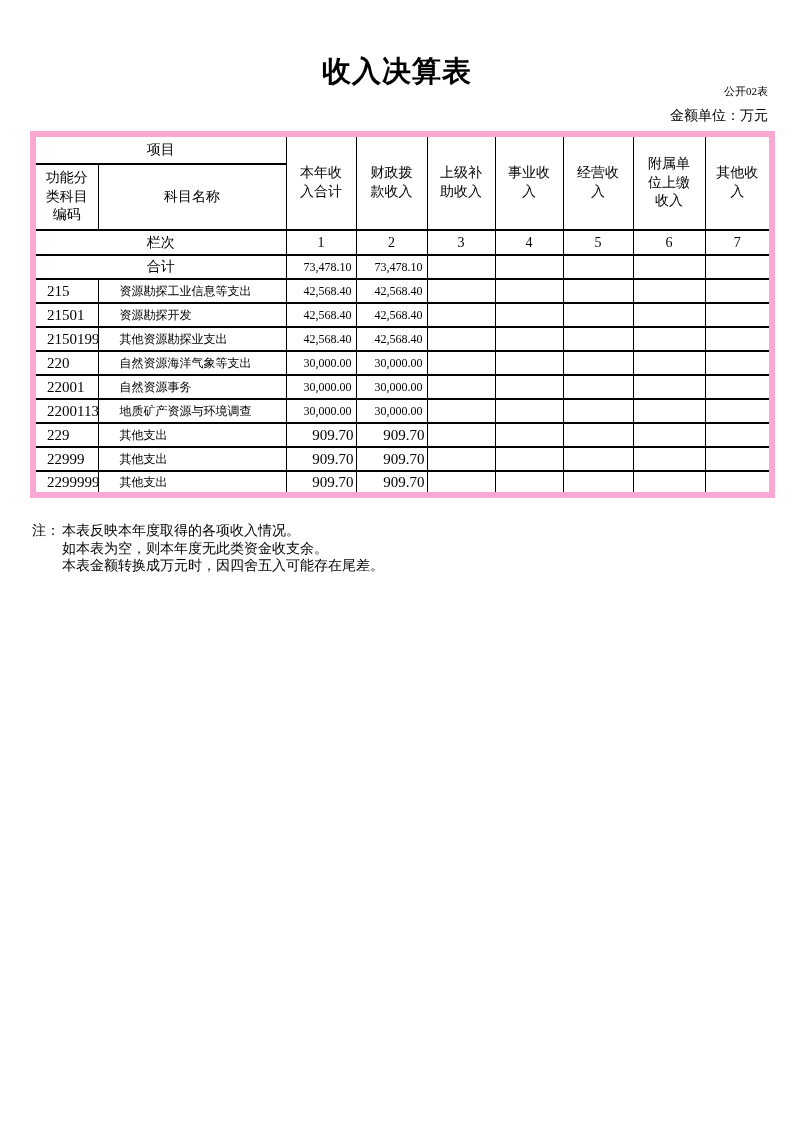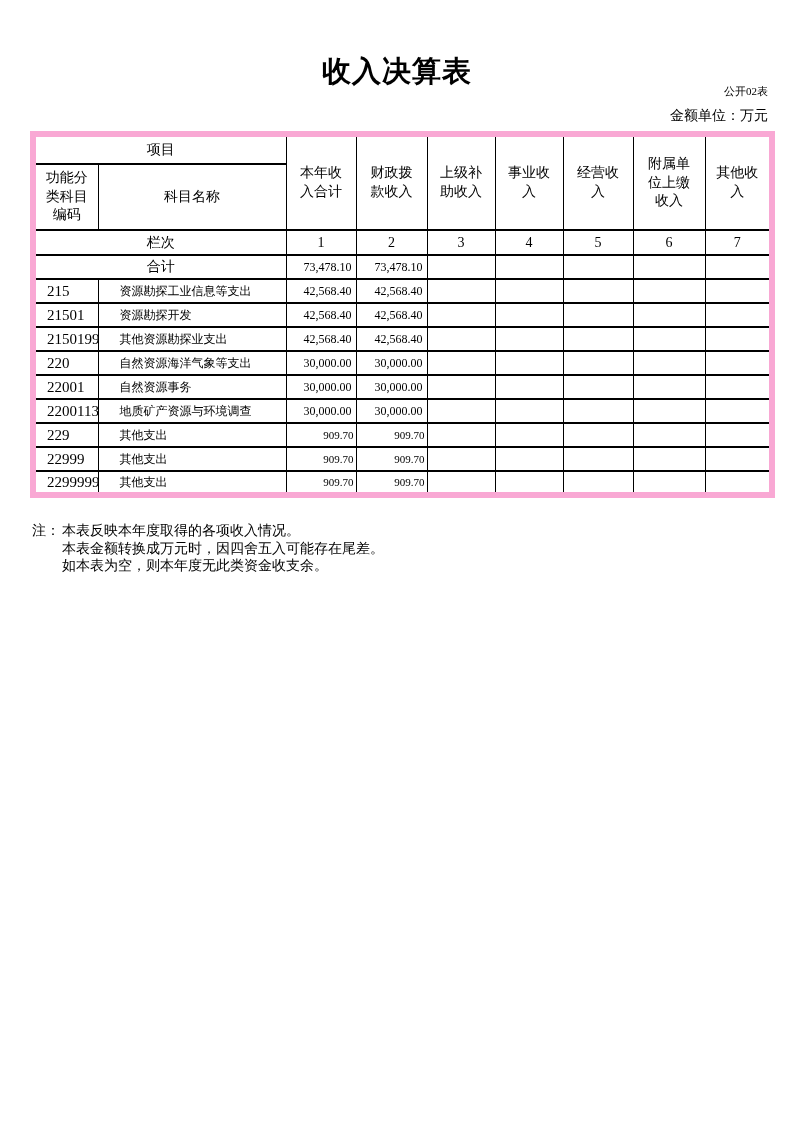--- a/index.html
+++ b/index.html
@@ -92,21 +92,21 @@
     text-align: left;
     padding-left: 21px;
     font-size: 12px;
   }
   .num-cell {
     text-align: right;
     padding-right: 4px;
     font-size: 12px;
   }
   .num-lg {
-    font-size: 11px;
+    font-size: 15px;
     padding-right: 2px;
   }
 
   .notes {
     position: absolute;
     top: 522px;
     left: 32px;
     font-size: 14px;
     line-height: 17.5px;
   }
@@ -287,21 +287,21 @@
       </tbody>
   </table>
 
   <div class="notes">
     <div class="note-row">
       <span class="note-label">注：</span>
       <span class="note-text">本表反映本年度取得的各项收入情况。</span>
     </div>
     <div class="note-row">
       <span class="note-label"></span>
-      <span class="note-text">本表金额转换成万元时，因四舍五入可能存在尾差。</span>
+      <span class="note-text">如本表为空，则本年度无此类资金收支余。</span>
     </div>
     <div class="note-row">
       <span class="note-label"></span>
-      <span class="note-text">如本表为空，则本年度无此类资金收支余。</span>
+      <span class="note-text">本表金额转换成万元时，因四舍五入可能存在尾差。</span>
     </div>
   </div>
 
 </div>
 
 </body></html>

